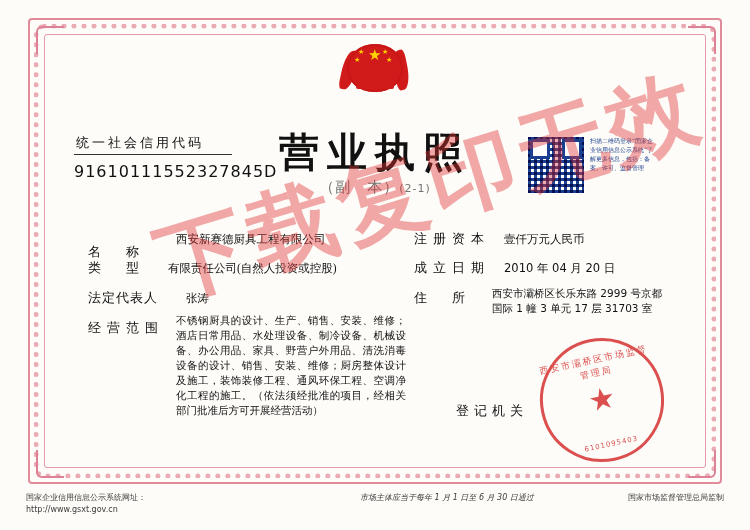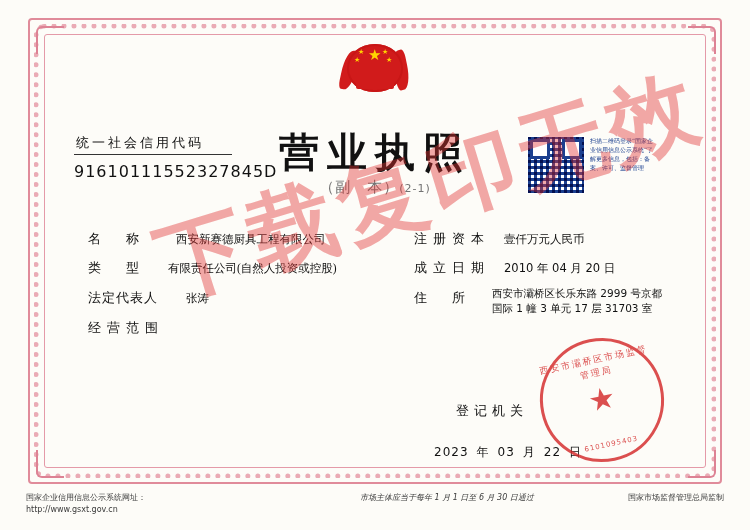--- a/index.html
+++ b/index.html
@@ -182,21 +182,21 @@
     color: #111;
     letter-spacing: 6px;
     white-space: nowrap;
   }
   .fld-value {
     position: absolute;
     font-size: 11.5px;
     color: #111;
     line-height: 17px;
   }
-  .lbl-name  { left: 88px;  top: 230px; }
+  .lbl-name  { left: 88px;  top: 243px; }
   .val-name  { left: 176px; top: 231px; }
   .lbl-type  { left: 88px;  top: 259px; }
   .val-type  { left: 168px; top: 260px; font-family: Liberation Serif, serif; }
   .lbl-rep   { left: 88px;  top: 289px; letter-spacing: 1px; }
   .val-rep   { left: 186px; top: 290px; }
   .lbl-scope { left: 88px;  top: 319px; }
   .val-scope { left: 176px; top: 313px; width: 230px; font-size: 10.5px; line-height: 15px; text-align: justify; }
 
   .lbl-cap   { left: 414px; top: 230px; }
   .val-cap   { left: 504px; top: 231px; }
@@ -319,34 +319,32 @@
   <div class="fld-label lbl-name">名　称</div>
   <div class="fld-value val-name">西安新赛德厨具工程有限公司</div>
 
   <div class="fld-label lbl-type">类　型</div>
   <div class="fld-value val-type">有限责任公司(自然人投资或控股)</div>
 
   <div class="fld-label lbl-rep">法定代表人</div>
   <div class="fld-value val-rep">张涛</div>
 
   <div class="fld-label lbl-scope">经营范围</div>
+  <div class="fld-value val-scope">不锈钢厨具的设计、生产、销售、安装、维修；酒店日常用品、水处理设备、制冷设备、机械设备、办公用品、家具、野营户外用品、清洗消毒设备的设计、销售、安装、维修；厨房整体设计及施工，装饰装修工程、通风环保工程、空调净化工程的施工。（依法须经批准的项目，经相关部门批准后方可开展经营活动）</div>
 
   <div class="fld-label lbl-cap">注册资本</div>
   <div class="fld-value val-cap">壹仟万元人民币</div>
 
   <div class="fld-label lbl-date">成立日期</div>
   <div class="fld-value val-date">2010 年 04 月 20 日</div>
 
   <div class="fld-label lbl-addr">住　所</div>
   <div class="fld-value val-addr">西安市灞桥区长乐东路 2999 号京都国际 1 幢 3 单元 17 层 31703 室</div>
 
   <div class="reg-label">登记机关</div>
-  <div class="reg-date">
-    <span>2023</span><span>年</span><span>03</span><span>月</span><span>22</span><span>日</span>
-  </div>
 
   <div class="seal">
     <div class="seal-text-top">西安市灞桥区市场监督管理局</div>
     <div class="inner-star">★</div>
     <div class="seal-text-bottom">6101095403</div>
   </div>
 
   <div class="watermark">下载复印无效</div>
 
   <div class="footer">

